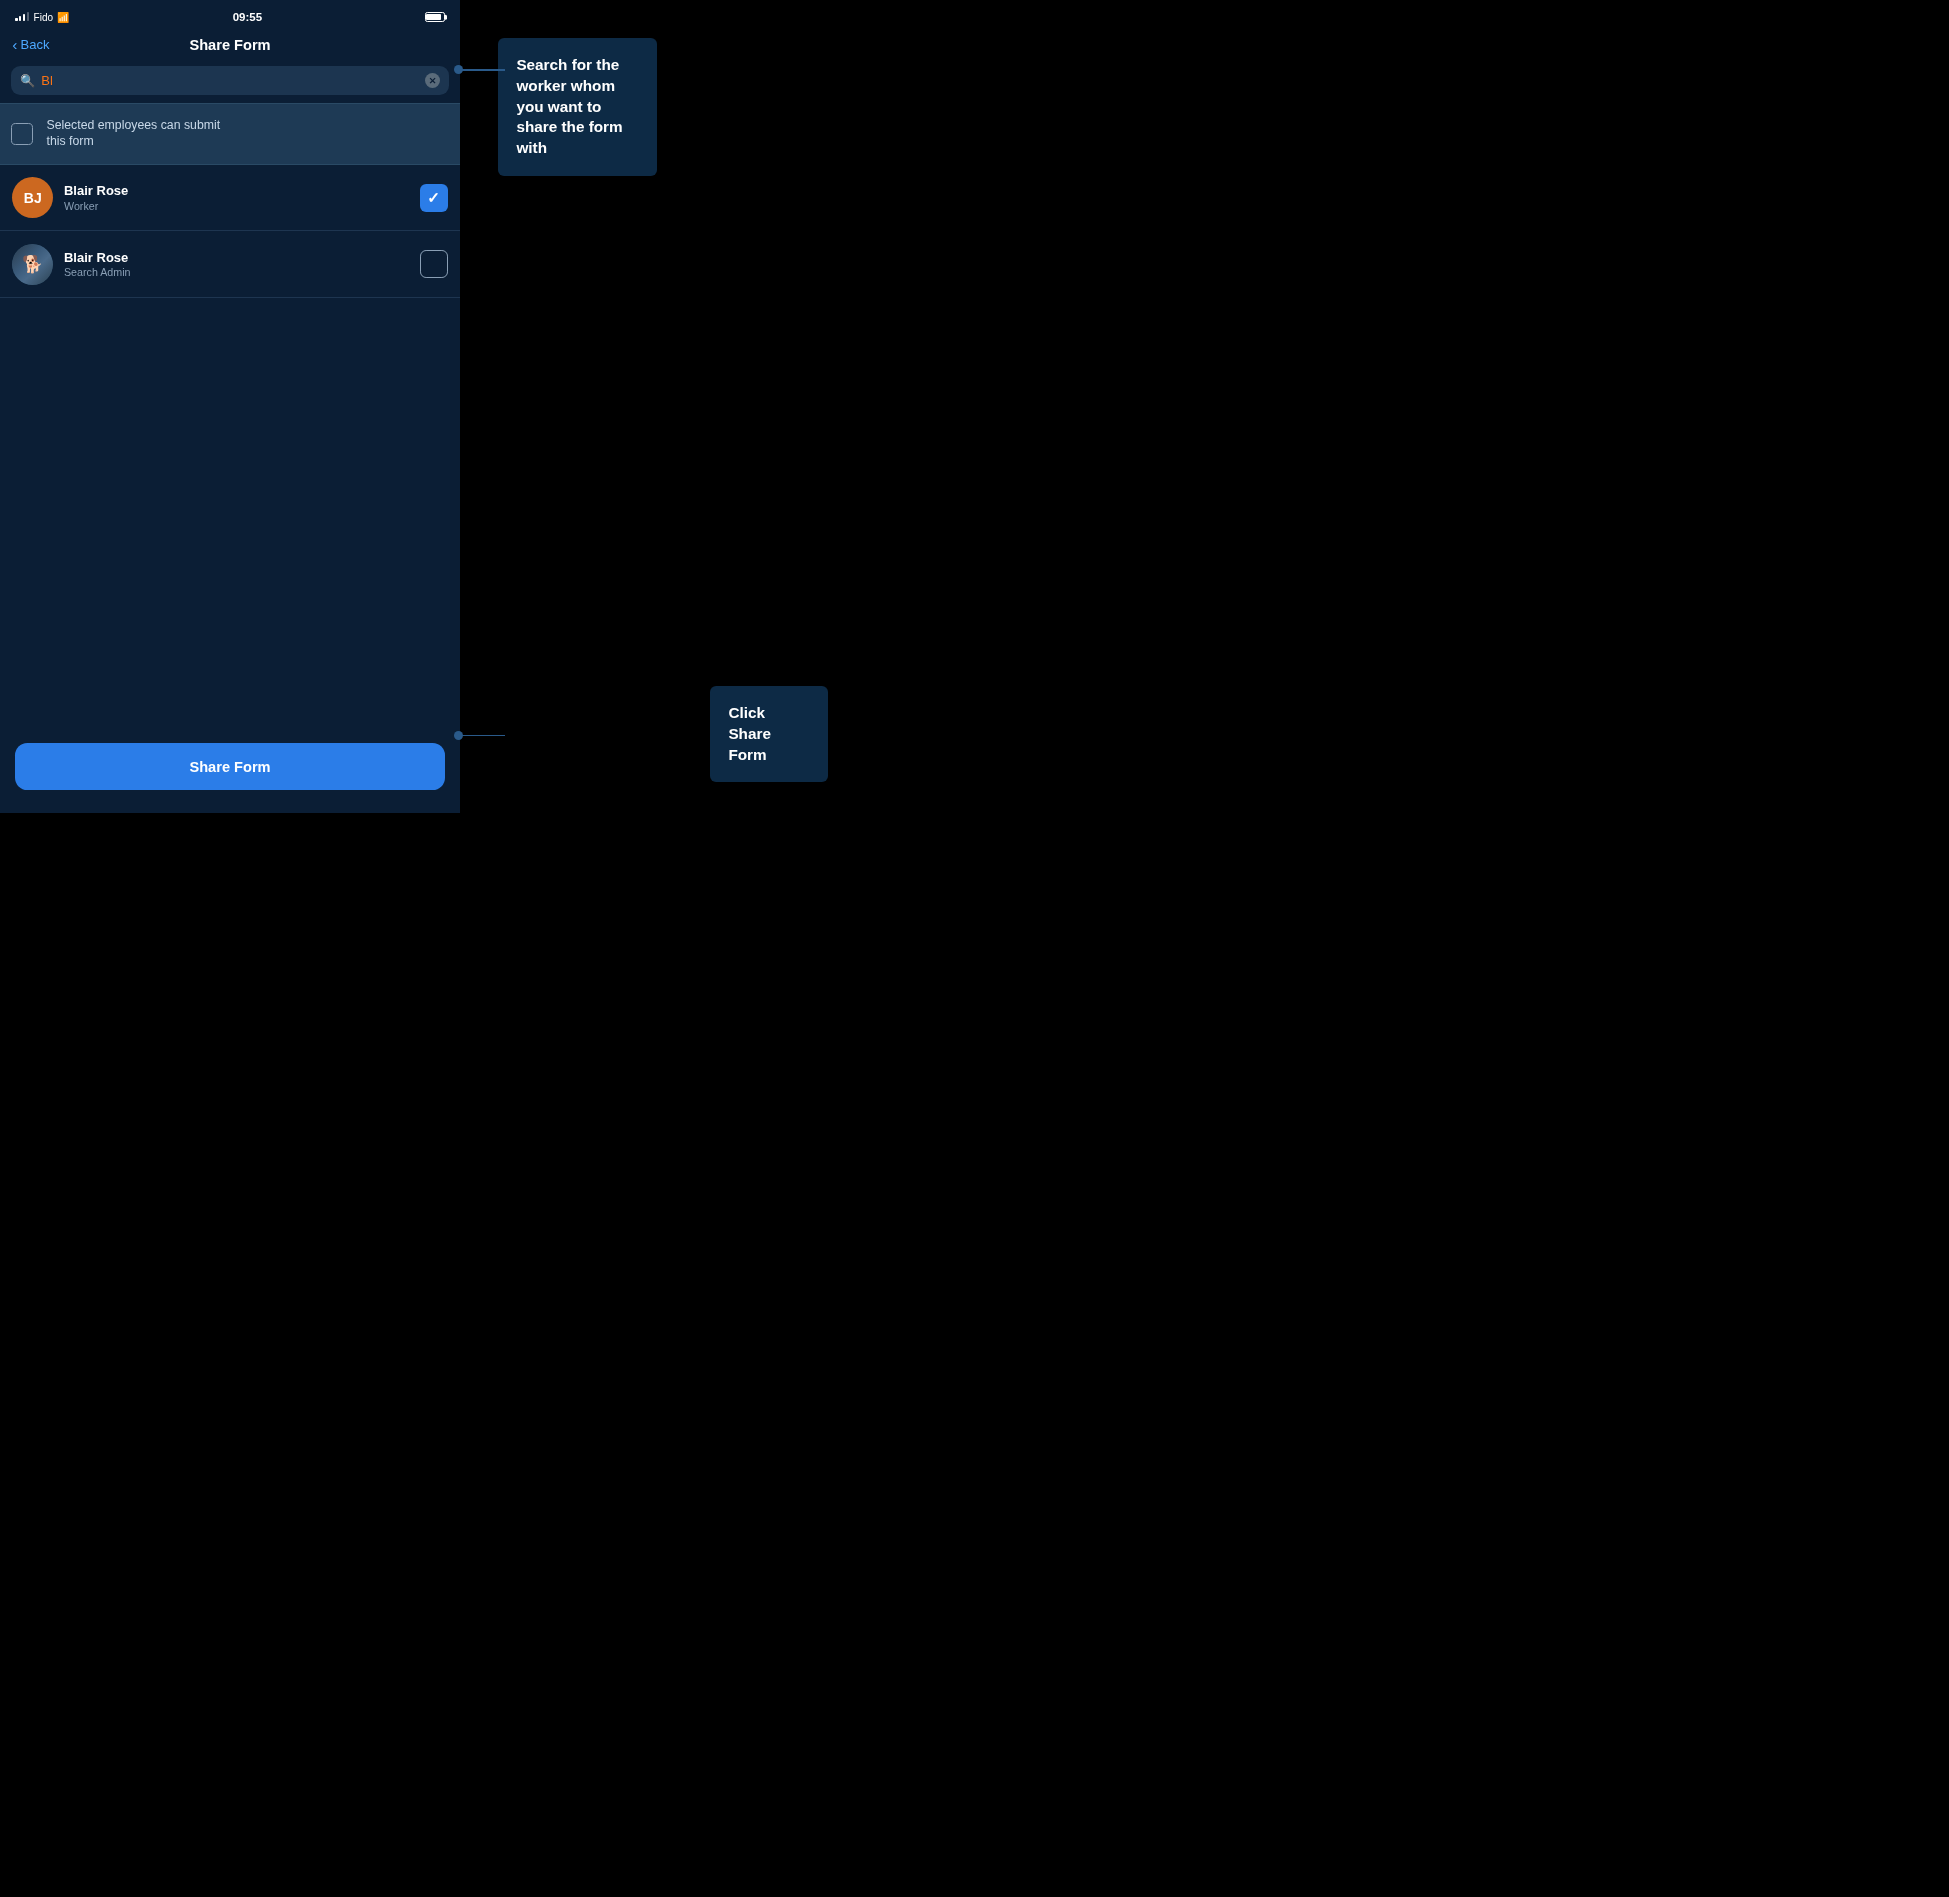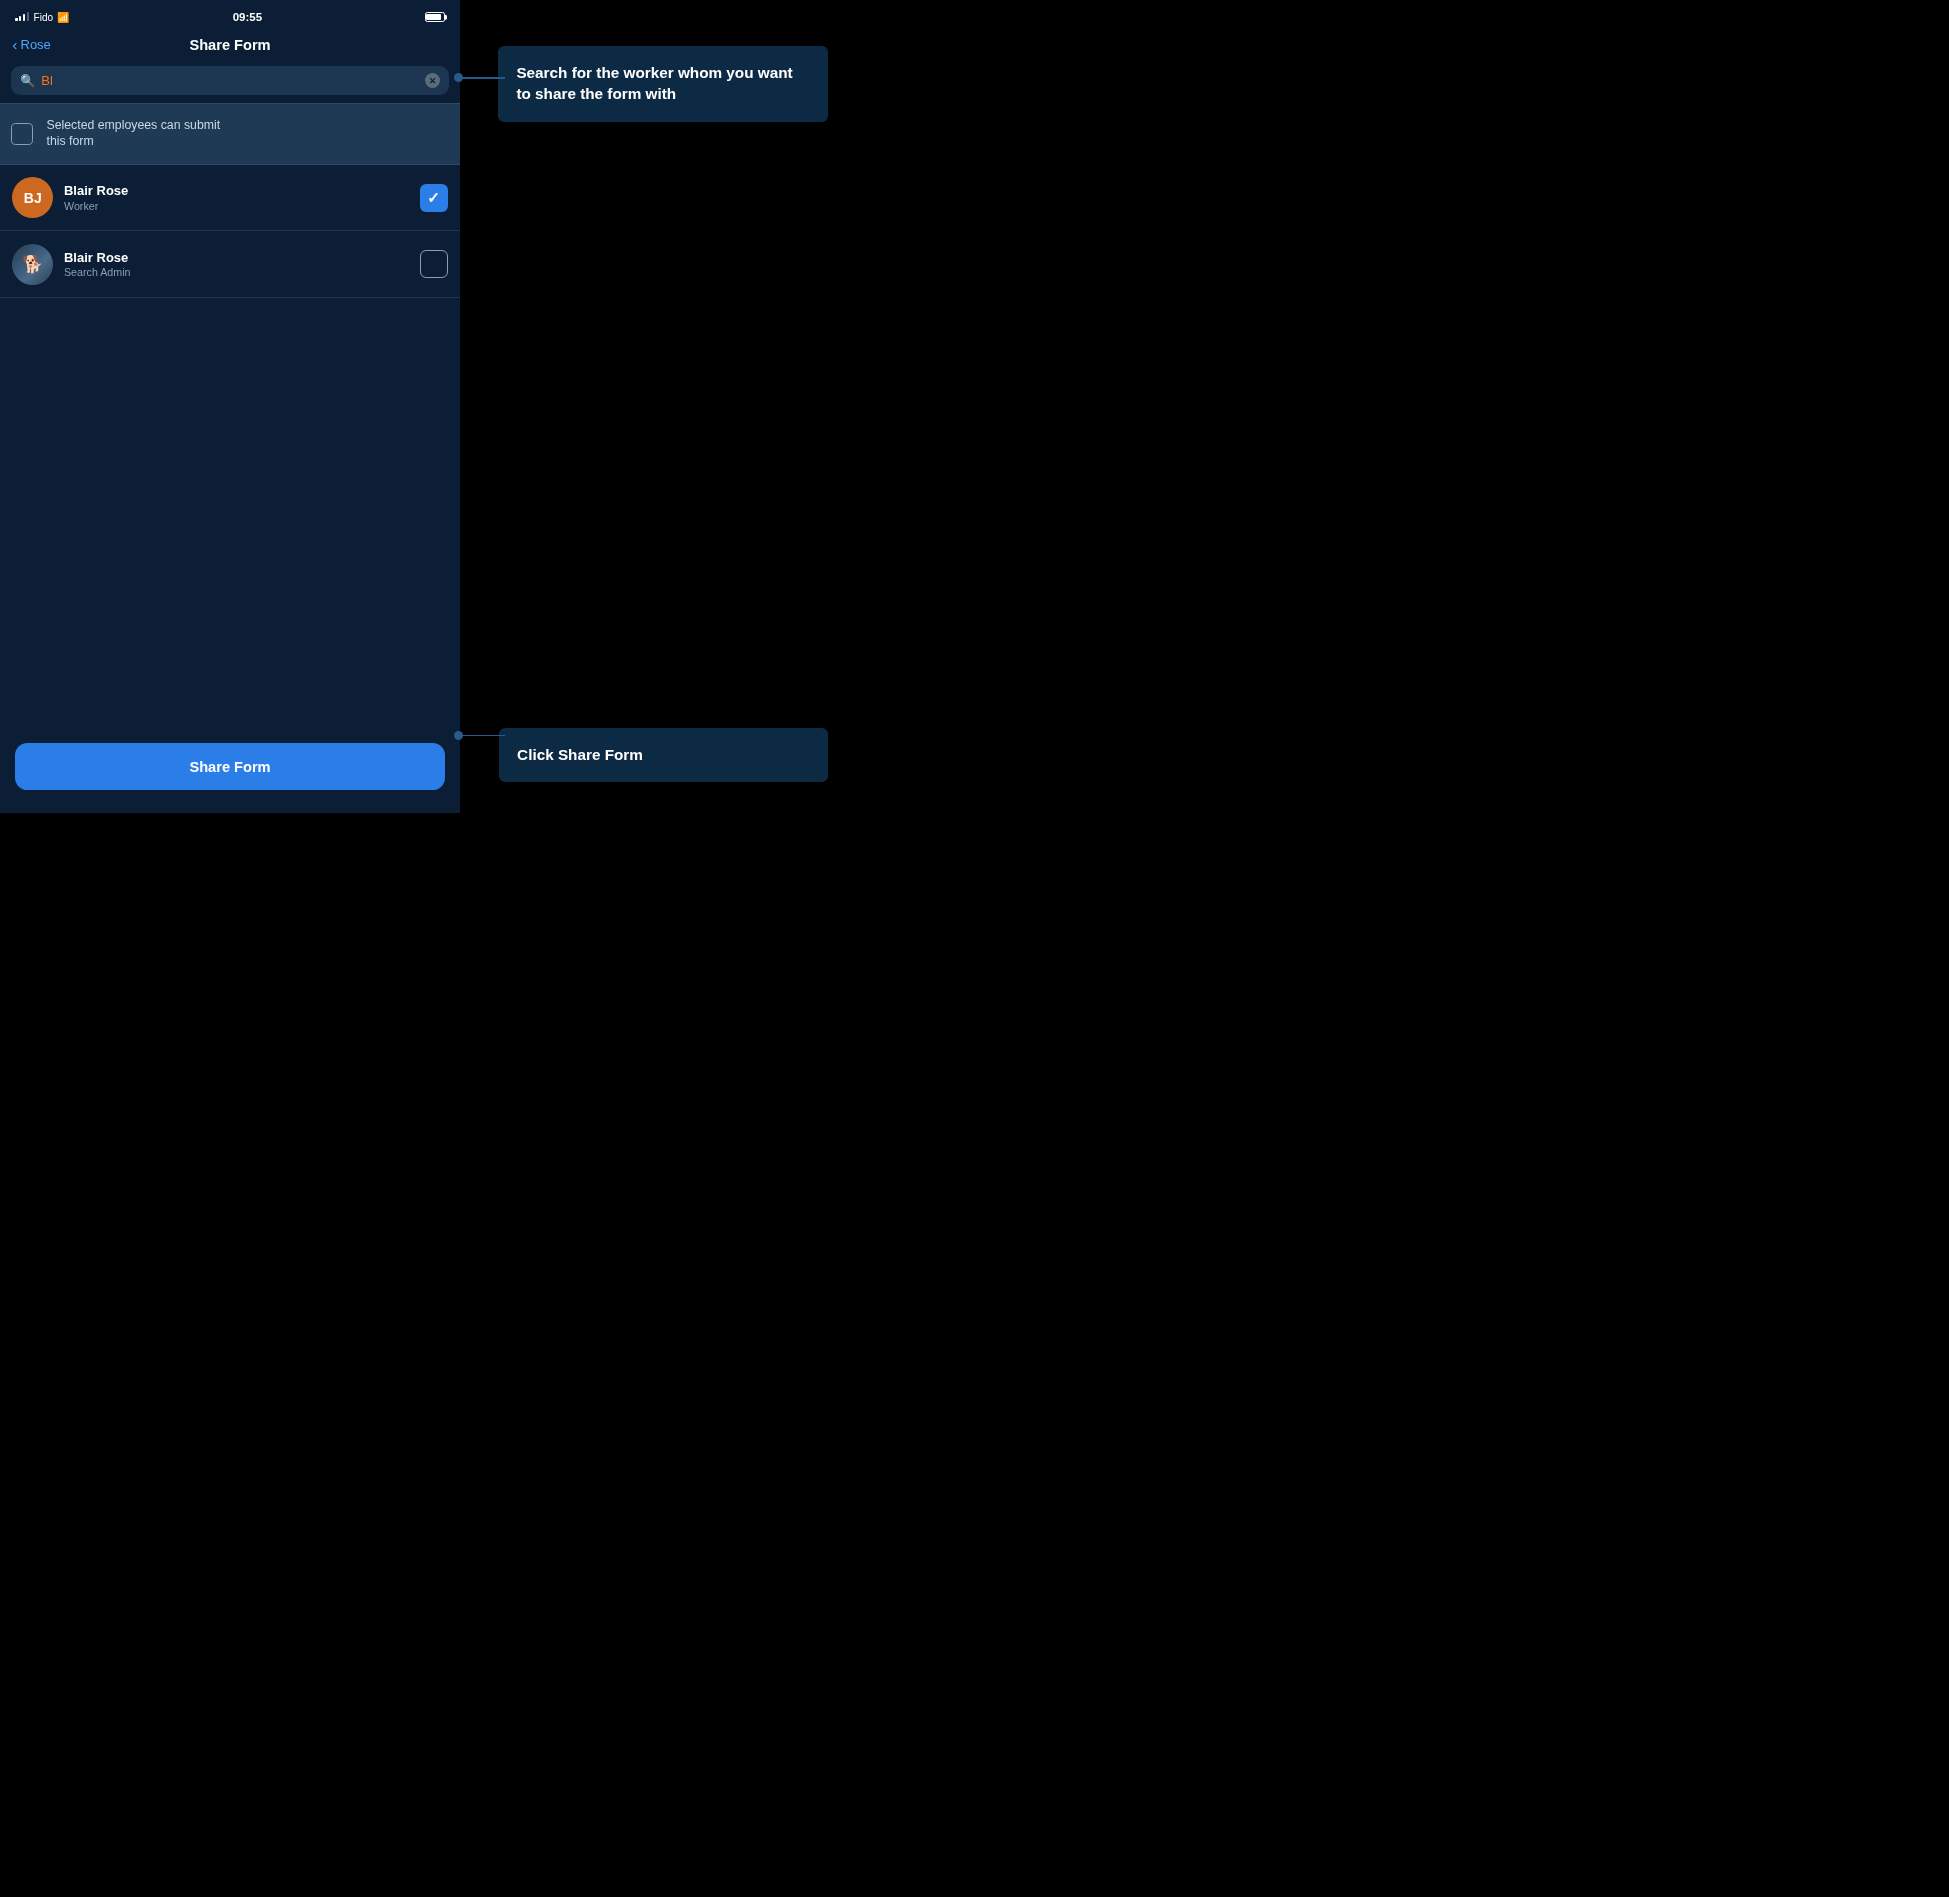--- a/index.html
+++ b/index.html
@@ -278,25 +278,23 @@
       font-weight: 700;
       cursor: pointer;
       text-align: center;
     }
 
     
     .annotation-panel {
       flex: 1;
       background: #000;
       display: flex;
-      flex-direction: column;
-      justify-content: space-between;
+      flex-direction: row;
       padding: 15.3px 0 15.3px 0;
       position: relative;
-      margin-top: 8px;
     }
 
     
     .connector-top {
       position: absolute;
       top: 69px;
       left: -1.5px;
       width: 46px;
       height: 1.5px;
       background: #2a5a8a;
@@ -374,21 +372,21 @@
     <div class="status-right">
       <div class="battery">
         <div class="battery-fill"></div>
       </div>
     </div>
   </div>
 
   <div class="nav-bar">
     <div class="back-btn">
       <span class="back-chevron">‹</span>
-      <span>Rose</span>
+      <span>Back</span>
     </div>
     <span class="nav-title">Share Form</span>
   </div>
 
   <div class="search-container">
     <div class="search-bar">
       <span class="search-icon-glyph">🔍</span>
       <input class="search-input-field" type="text" value="Bl" style="">
       <div class="search-clear-btn">✕</div>
     </div>

